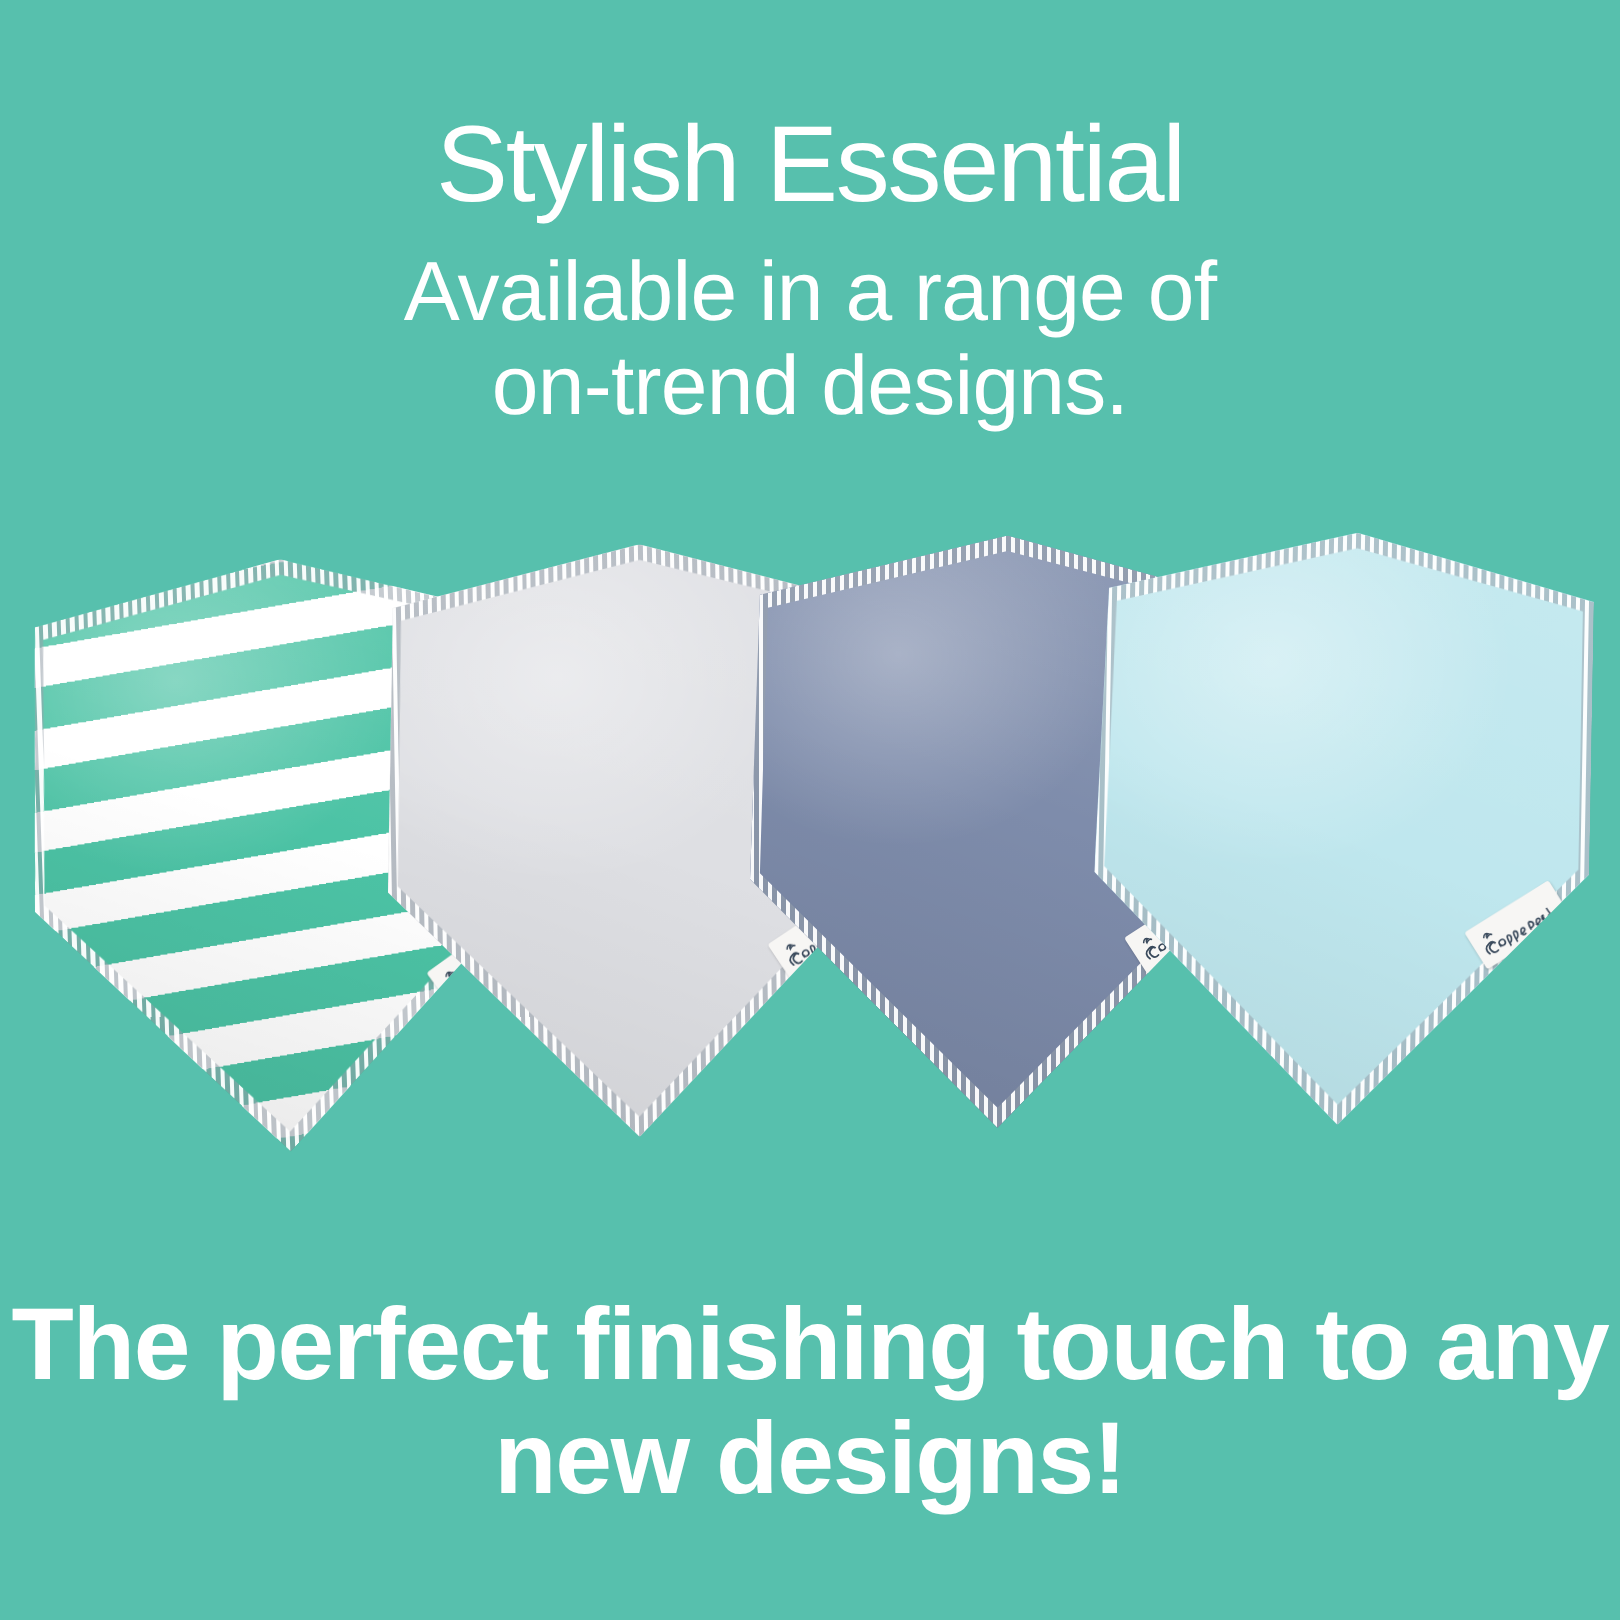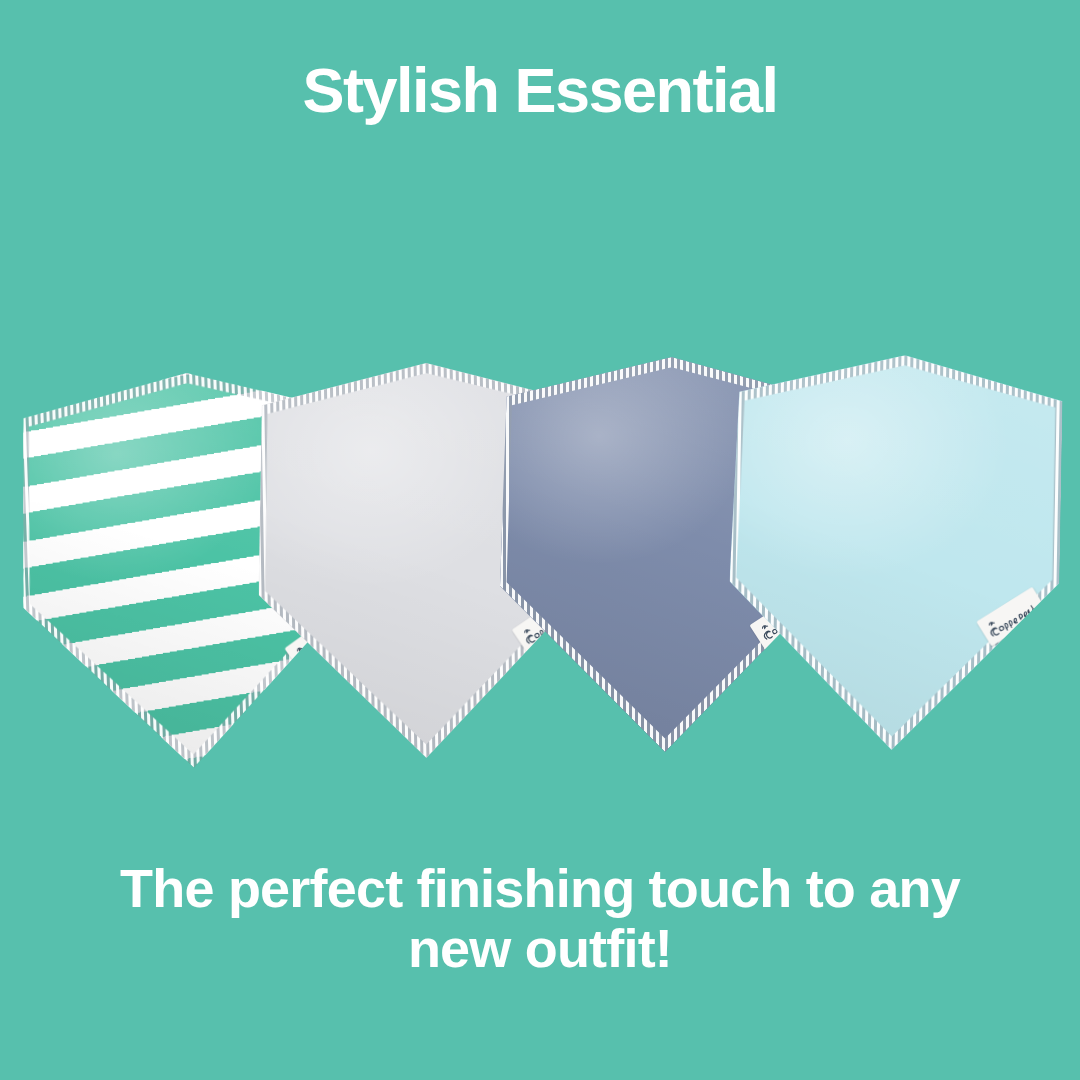--- a/index.html
+++ b/index.html
@@ -23,26 +23,26 @@
 
   
   .headline-block {
     position: absolute;
     top: 58px;
     left: 0;
     width: 1080px;
     text-align: center;
   }
   .headline {
-    font-size: 63px;
-    font-weight: 700;
+    font-size: 72px;
+    font-weight: 400;
     color: #ffffff;
     letter-spacing: -1.5px;
     line-height: 1.02;
-    margin: 0;
+    margin: 16px;
     white-space: nowrap;
   }
   .subheadline {
     margin: 14px 0 0 0;
     font-size: 56px;
     font-weight: 400;
     color: #ffffff;
     line-height: 1.12;
     letter-spacing: -0.5px;
   }
@@ -164,34 +164,38 @@
   
   .caption-block {
     position: absolute;
     top: 858px;
     left: 0;
     width: 1080px;
     text-align: center;
   }
   .caption-line {
     display: block;
-    font-size: 54px;
+    font-size: 68px;
     font-weight: 700;
     color: #ffffff;
     line-height: 1.12;
     letter-spacing: -0.8px;
   }
 </style>
 </head>
 <body>
 
 <div class="canvas">
 
   <div class="headline-block">
     <div class="headline">Stylish Essential</div>
+    <div class="subheadline">
+      <span class="sub-line">Available in a range of</span>
+      <span class="sub-line">on-trend designs.</span>
+    </div>
   </div>
 
   <div class="product-area">
 
     <div class="bib" id="bib-1">
       <div class="bib-surface">
         <div class="bib-inner fabric-stripe"></div>
         <div class="cloth-shade"></div>
       </div>
       <div class="stitch-edge"></div>
@@ -278,16 +282,16 @@
           <path d="M50 19 q1-3 2-2 q1 1 0 2 q-1 1-2 0" fill="none" stroke="#3a4a5c" stroke-width="1.1"></path>
           <path d="M52 12 q0 7 2 7" fill="none" stroke="#3a4a5c" stroke-width="1.1"></path>
         </svg>
       </div>
     </div>
 
   </div>
 
   <div class="caption-block">
     <span class="caption-line">The perfect finishing touch to any</span>
-    <span class="caption-line">new outfit!</span>
+    <span class="caption-line">new designs!</span>
   </div>
 
 </div>
 
 </body></html>

